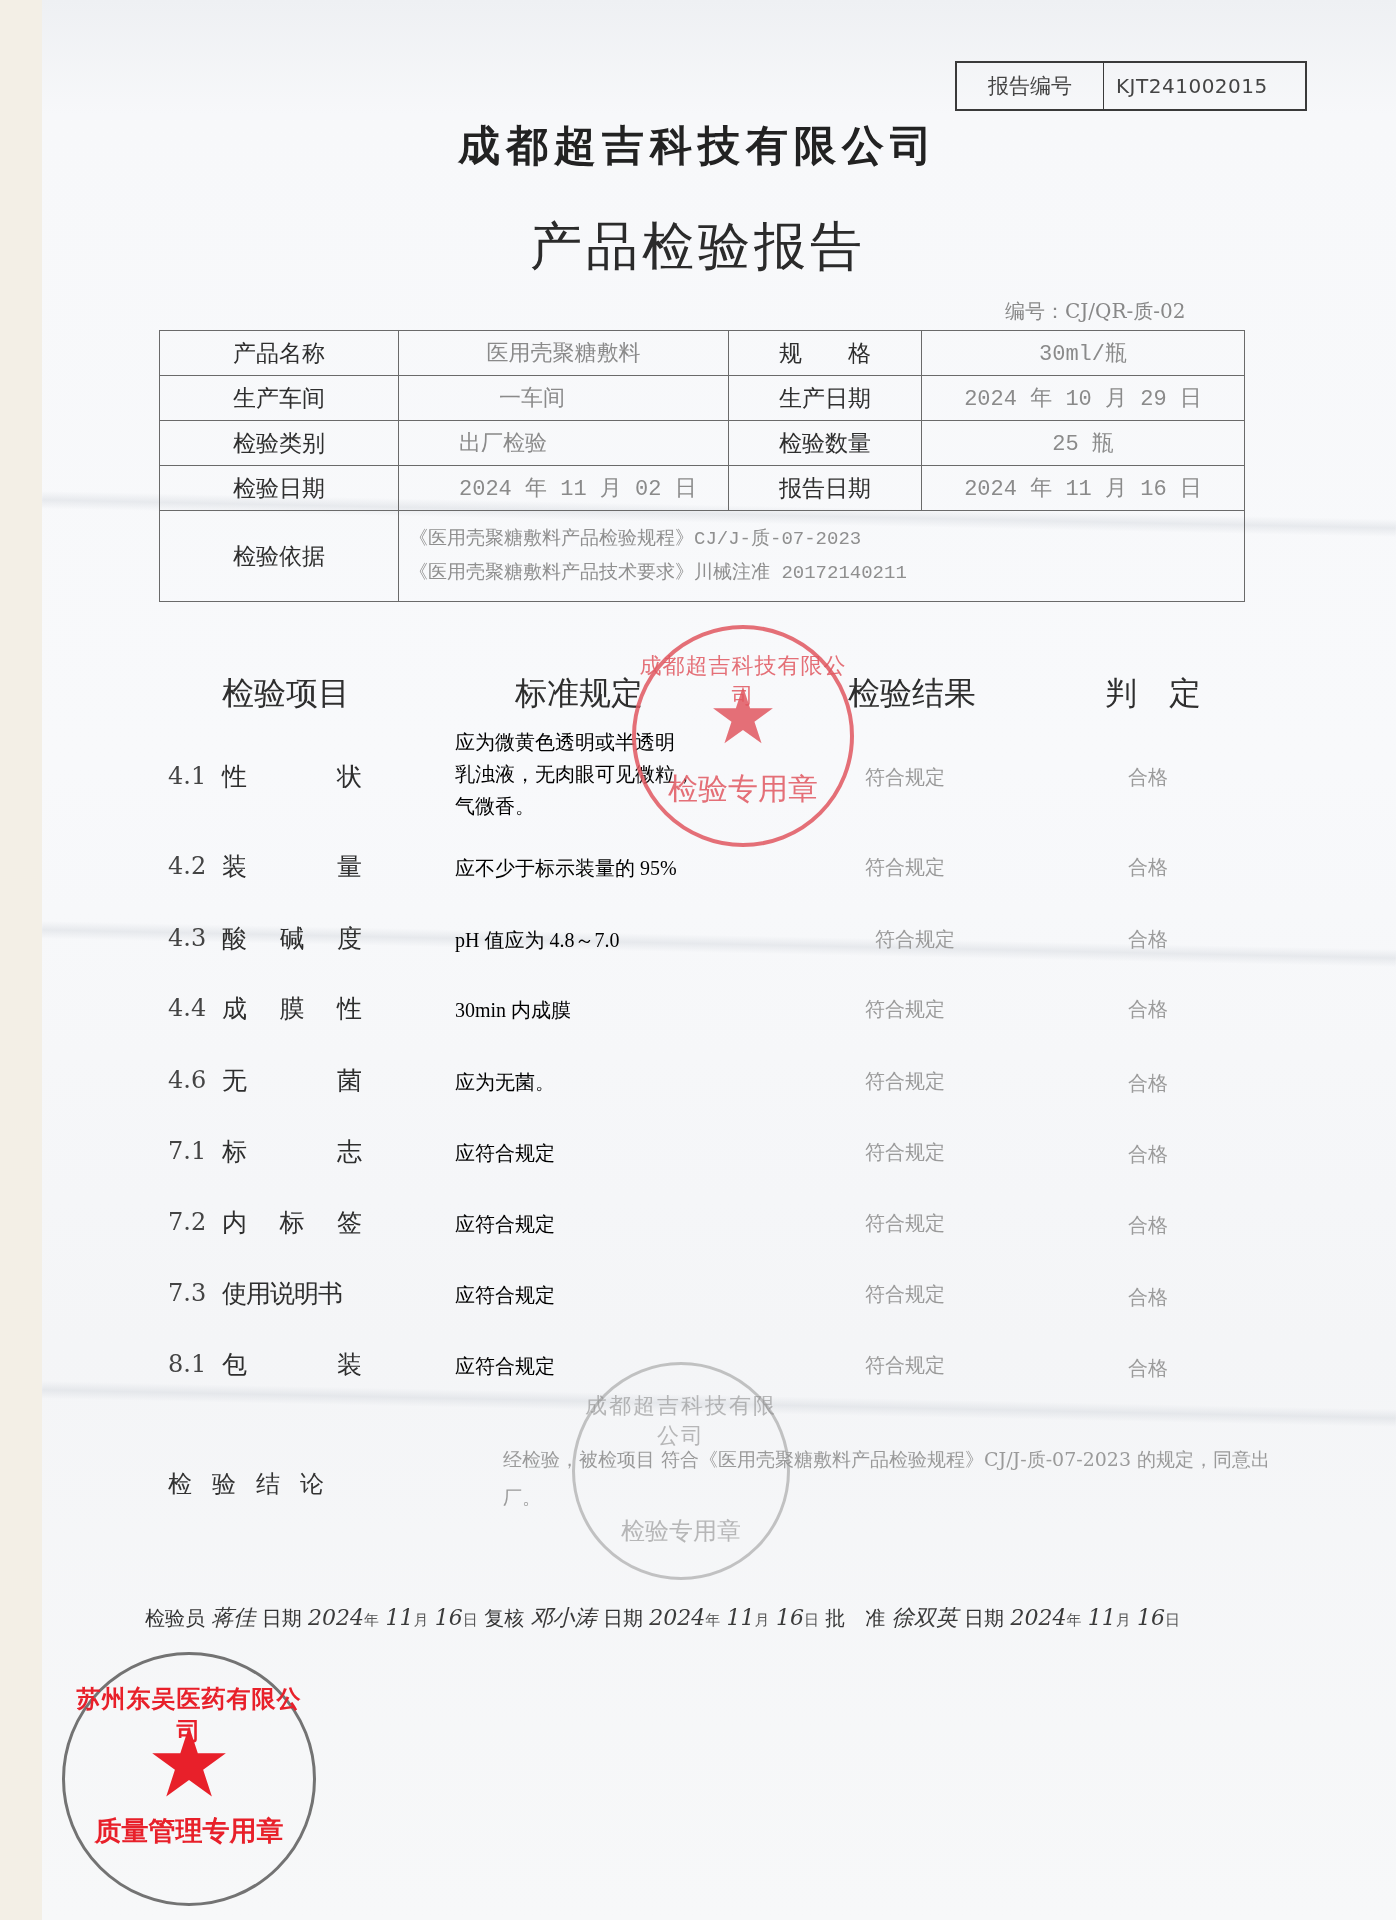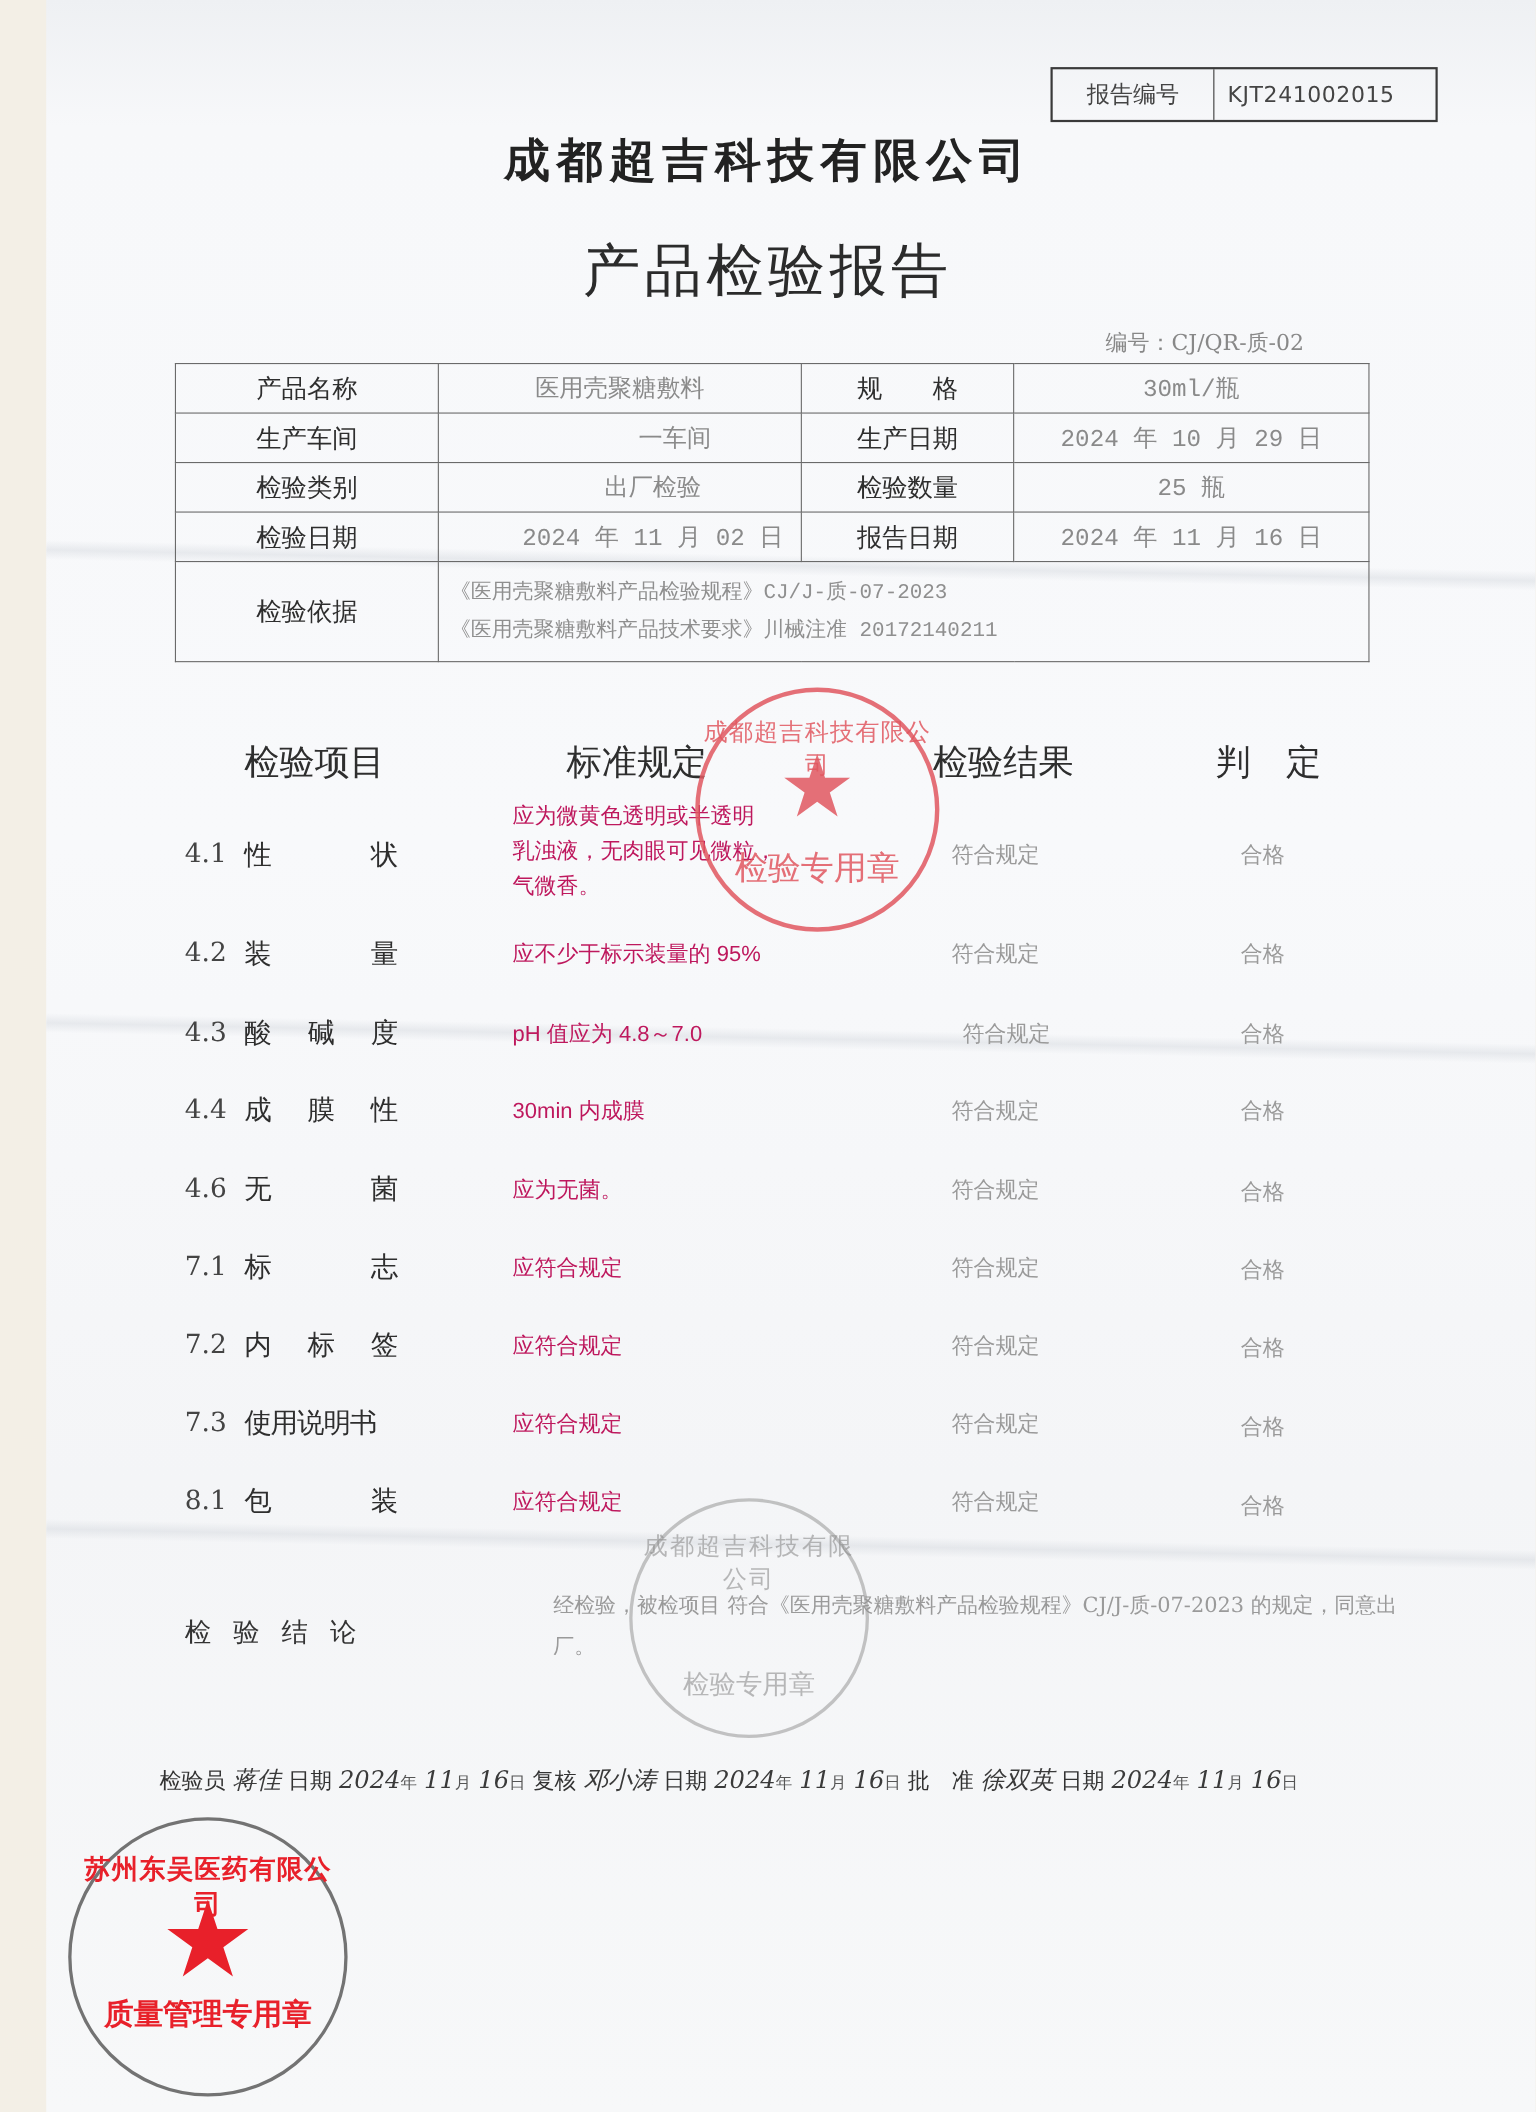--- a/index.html
+++ b/index.html
@@ -34,31 +34,31 @@
 
   
   table.info {
     position:absolute; left:159px; top:330px; width:1085px;
     border-collapse:collapse; table-layout:fixed;
   }
   table.info td { border:1.5px solid #6a6a6a; height:44px; padding:0; font-size:23px; }
   table.info td.k { text-align:center; color:#2e2e2e; }
   table.info td.v { color:#8a8a8a; font-family:Liberation Mono, monospace; font-size:22px; }
   table.info td.vc { text-align:center; }
-  table.info td.vl { padding-left:60px;text-align:center; }
+  table.info td.vl { padding-left:60px; }
   table.info tr.basis td { height:90px; }
   .basis-line { display:block; font-size:19px; color:#8f8f8f; line-height:34px; padding-left:10px; }
 
   
   .hdr { position:absolute; top:672px; font-size:32px; color:#2e2e2e; }
 
   .row { position:absolute; left:0; width:1396px; }
   .row .no { position:absolute; left:168px; font-size:24px; color:#444; font-family:"DejaVu Serif","Liberation Serif",serif; }
   .row .name { position:absolute; left:222px; width:140px; font-size:25px; color:#2e2e2e; display:flex; justify-content:space-between; }
-  .row .std { position:absolute; left:466px; font-size:20px; color:#be185d; font-family:Liberation Sans, sans-serif; line-height:32px; }
+  .row .std { position:absolute; left:455px; font-size:20px; color:#000000; font-family:Liberation Serif, serif; line-height:32px; }
   .row .res { position:absolute; left:865px; font-size:20px; color:#9a9a9a; font-family:"DejaVu Serif","Liberation Serif",serif; }
   .row .jud { position:absolute; left:1128px; font-size:20px; color:#9a9a9a; font-family:"DejaVu Serif","Liberation Serif",serif; }
 
   .concl-label { position:absolute; left:168px; top:1468px; font-size:24px; color:#333; letter-spacing:20px; }
   .concl-text { position:absolute; left:455px; top:1440px; width:790px; font-size:19px; color:#9a9a9a; font-family:"DejaVu Serif","Liberation Serif",serif; line-height:38px;margin-left:48px; }
 
   .sigline { position:absolute; left:145px; top:1603px; font-size:20px; color:#333; white-space:nowrap; }
   .sigline .hw { font-family:"DejaVu Serif","Liberation Serif",serif; font-style:italic; color:#3a3a3a; font-size:22px; }
   .sigline .sm { font-size:15px; color:#555; }
 

